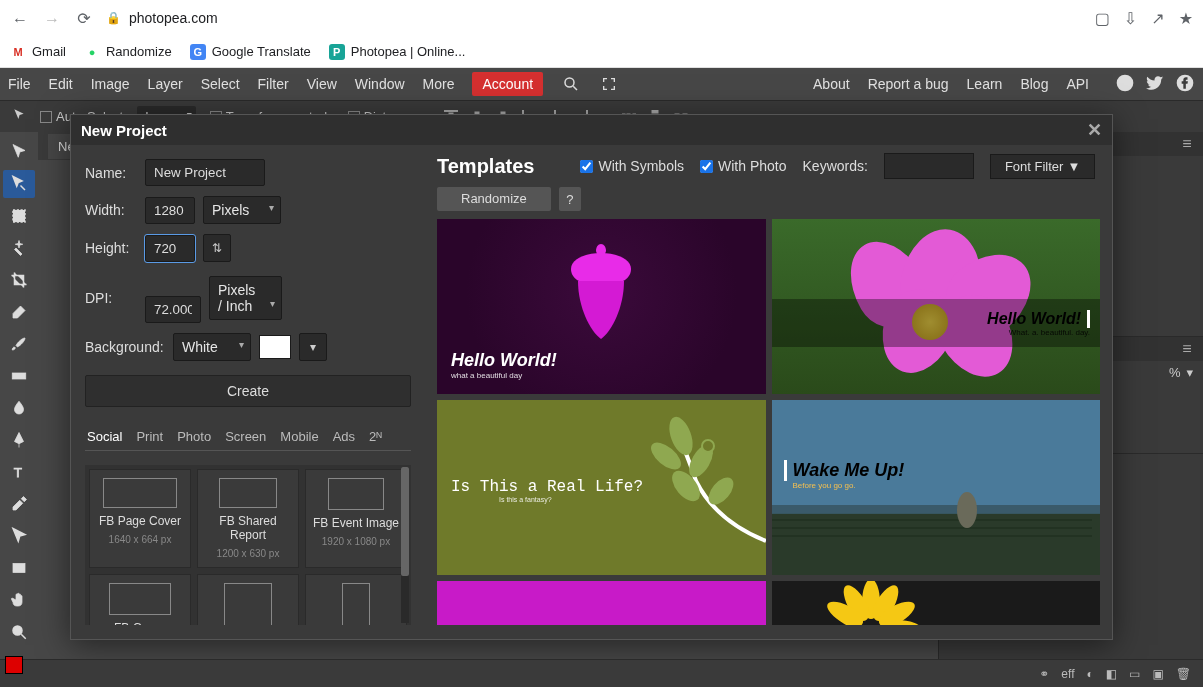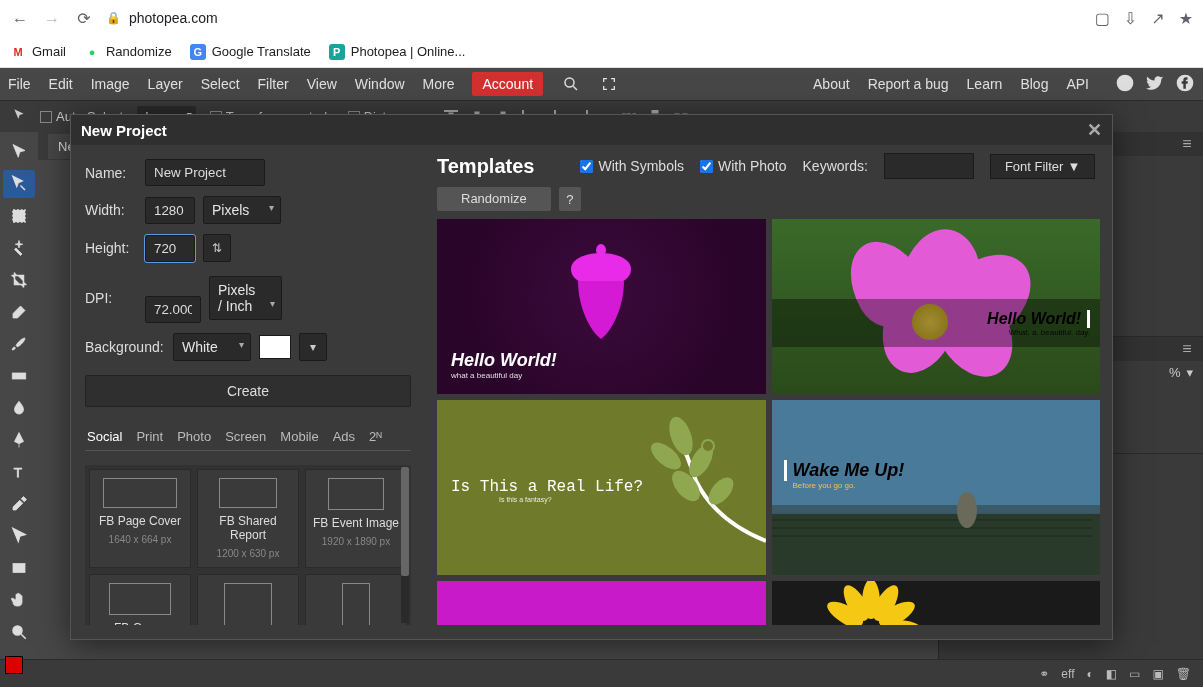--- a/index.html
+++ b/index.html
@@ -467,21 +467,21 @@
     <div class="psize">1640 x 664 px</div>
             </div>
             <div class="preset">
               <div class="thumb" style="width:58px;height:30px"></div>
     <div class="pname">FB Shared Report</div>
     <div class="psize">1200 x 630 px</div>
             </div>
             <div class="preset">
               <div class="thumb" style="width:56px;height:32px"></div>
     <div class="pname">FB Event Image</div>
-    <div class="psize">1920 x 1890 px</div>
+    <div class="psize">1920 x 1080 px</div>
             </div>
             <div class="preset">
               <div class="thumb" style="width:62px;height:32px"></div>
     <div class="pname">FB Group Header</div>
     </div>
             <div class="preset">
               <div class="thumb" style="width:48px;height:48px"></div>
 
     </div>
             <div class="preset">

